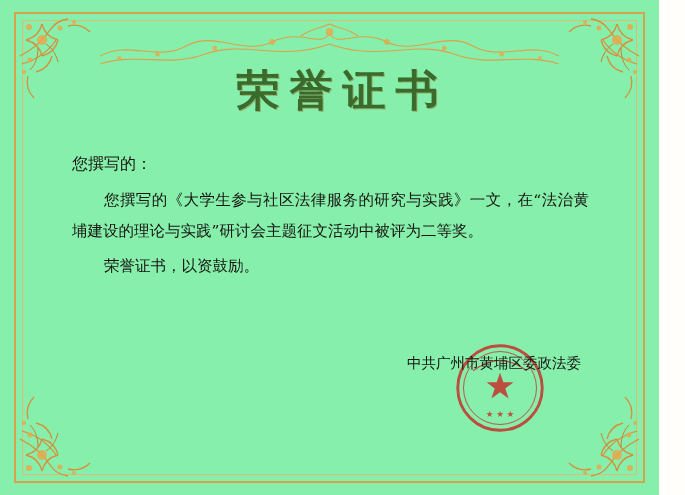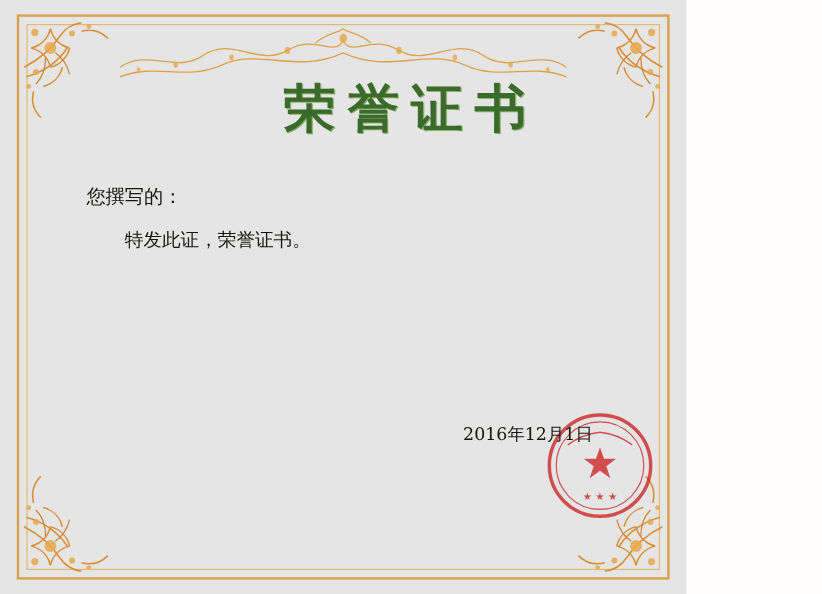--- a/index.html
+++ b/index.html
@@ -8,23 +8,23 @@
   }
   body {
     width: 685px;
     height: 495px;
     background: #fffefb;
     font-family: "DejaVu Sans", sans-serif;
     overflow: hidden;
   }
   .certificate {
     position: relative;
-    width: 572px;
+    width: 659px;
     height: 495px;
-    background: #e5e5e5;
+    background: #86efac;
     box-sizing: border-box;
   }
   
   .frame-outer {
     position: absolute;
     left: 14px;
     top: 12px;
     right: 14px;
     bottom: 12px;
     border: 2px solid #d8a24a;
@@ -262,35 +262,36 @@
         <circle cx="20" cy="36" r="2"></circle>
         <circle cx="460" cy="36" r="2"></circle>
       </g>
     </svg>
   </div>
 
   <div class="title">荣誉证书</div>
 
   <div class="body-text">
     <p class="salutation">您撰写的：</p>
-    <p class="para second">特发此证，荣誉证书。</p>
+    <p class="para">您撰写的《大学生参与社区法律服务的研究与实践》一文，在“法治黄埔建设的理论与实践”研讨会主题征文活动中被评为二等奖。</p>
+    <p class="para second">荣誉证书，以资鼓励。</p>
   </div>
 
   <div class="seal">
     <svg viewBox="0 0 100 100">
       <circle cx="50" cy="50" r="44" fill="none" stroke="#cc2222" stroke-width="3"></circle>
       <circle cx="50" cy="50" r="38" fill="none" stroke="#cc2222" stroke-width="1"></circle>
       <path d="M50 34 L53.5 44 L64 44 L55.5 50.5 L59 61 L50 54.5 L41 61 L44.5 50.5 L36 44 L46.5 44 Z" fill="#cc2222"></path>
       <g fill="#cc2222" font-family="'DejaVu Serif', serif" font-size="9" text-anchor="middle">
         <text x="50" y="80">★ ★ ★</text>
       </g>
       <g stroke="#cc2222" stroke-width="1.2" fill="none">
         <path d="M22 32 C30 26 40 22 50 21"></path>
         <path d="M78 32 C70 26 60 22 50 21"></path>
       </g>
     </svg>
   </div>
 
   <div class="signature">
-    <div>2016年12月1日</div>
+    <div>中共广州市黄埔区委政法委</div>
   </div>
 
 </div>
 
 </body></html>

